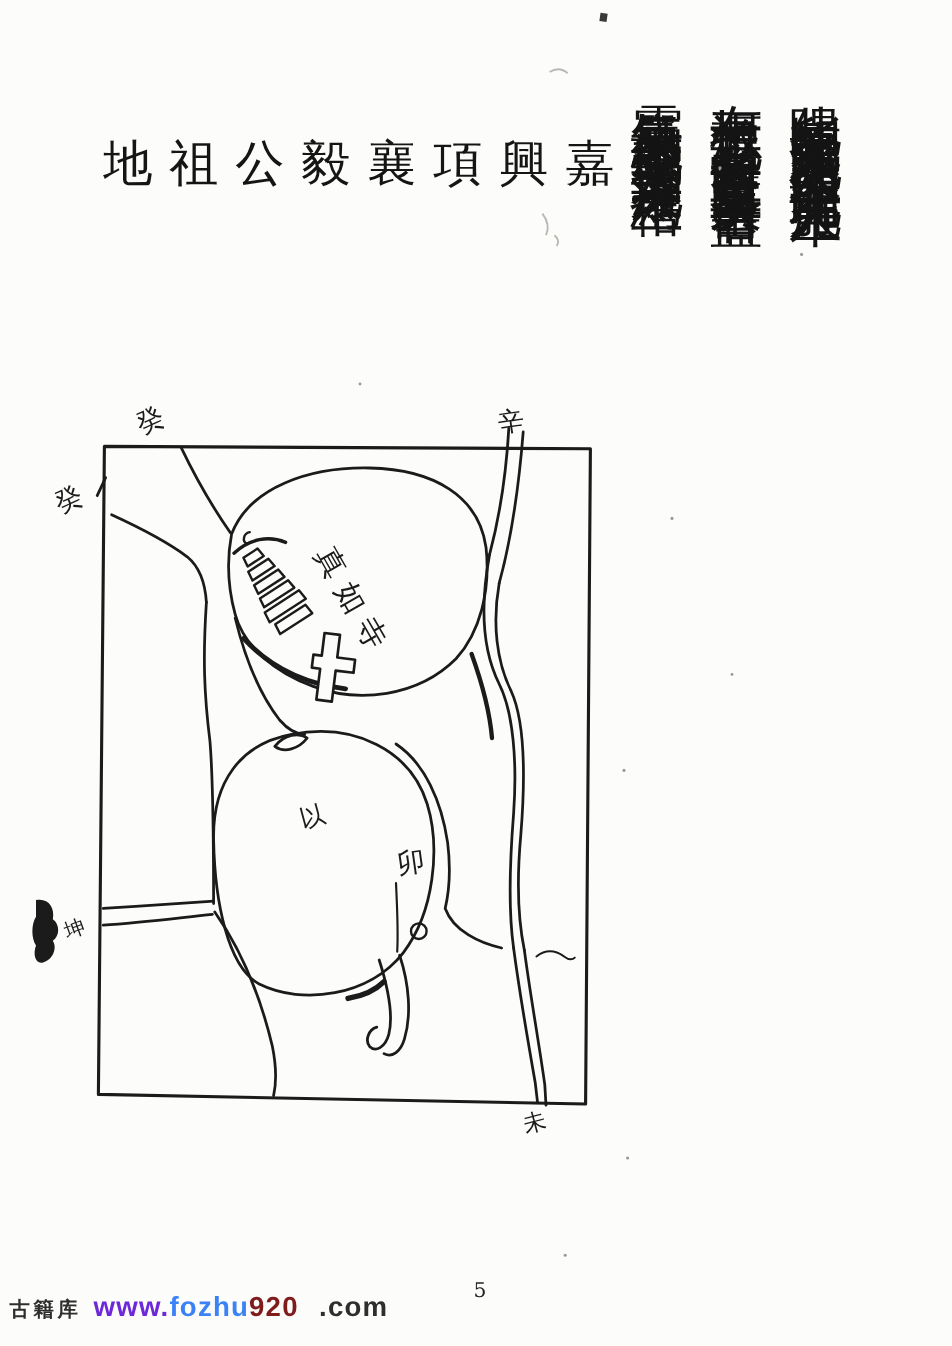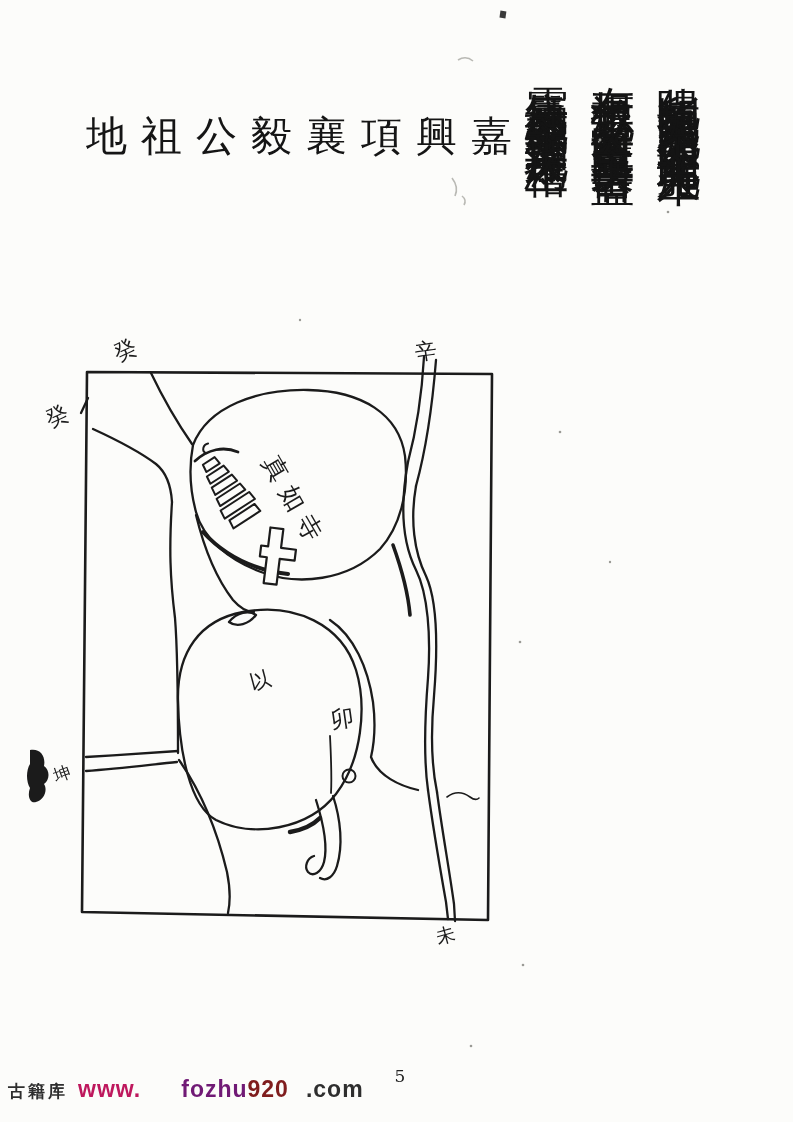--- a/index.html
+++ b/index.html
@@ -125,16 +125,16 @@
       <circle cx="520" cy="642" r="1.3" fill="#9a9a95" stroke="none"></circle>
       <circle cx="300" cy="320" r="1.2" fill="#9a9a95" stroke="none"></circle>
       <circle cx="523" cy="965" r="1.3" fill="#9a9a95" stroke="none"></circle>
       <circle cx="471" cy="1046" r="1.3" fill="#9a9a95" stroke="none"></circle>
     </g>
   </svg>
 
   <div class="pagenum">5</div>
 
   <div class="watermark">
-    <span class="wm-lib" style="color: rgb(46, 46, 46);">古籍库</span><span class="wm-part wm-dark" style="color: #be185d;">www.</span><span class="wm-part wm-green" style="color: #701a75; margin-left: 40px;">fozhu</span><span class="wm-part wm-red" style="color: #7f1d1d;">920</span><span class="wm-part wm-dark" style="color: rgb(46, 46, 46); margin-left: 17px;">.com</span>
+    <span class="wm-lib" style="color: rgb(46, 46, 46);">古籍库</span><span class="wm-part wm-dark" style="color: #6d28d9;">www.</span><span class="wm-part wm-green" style="color: #3b82f6;">fozhu</span><span class="wm-part wm-red" style="color: #7f1d1d;">920</span><span class="wm-part wm-dark" style="color: rgb(46, 46, 46); margin-left: 17px;">.com</span>
   </div>
 
 </div>
 
 </body></html>

